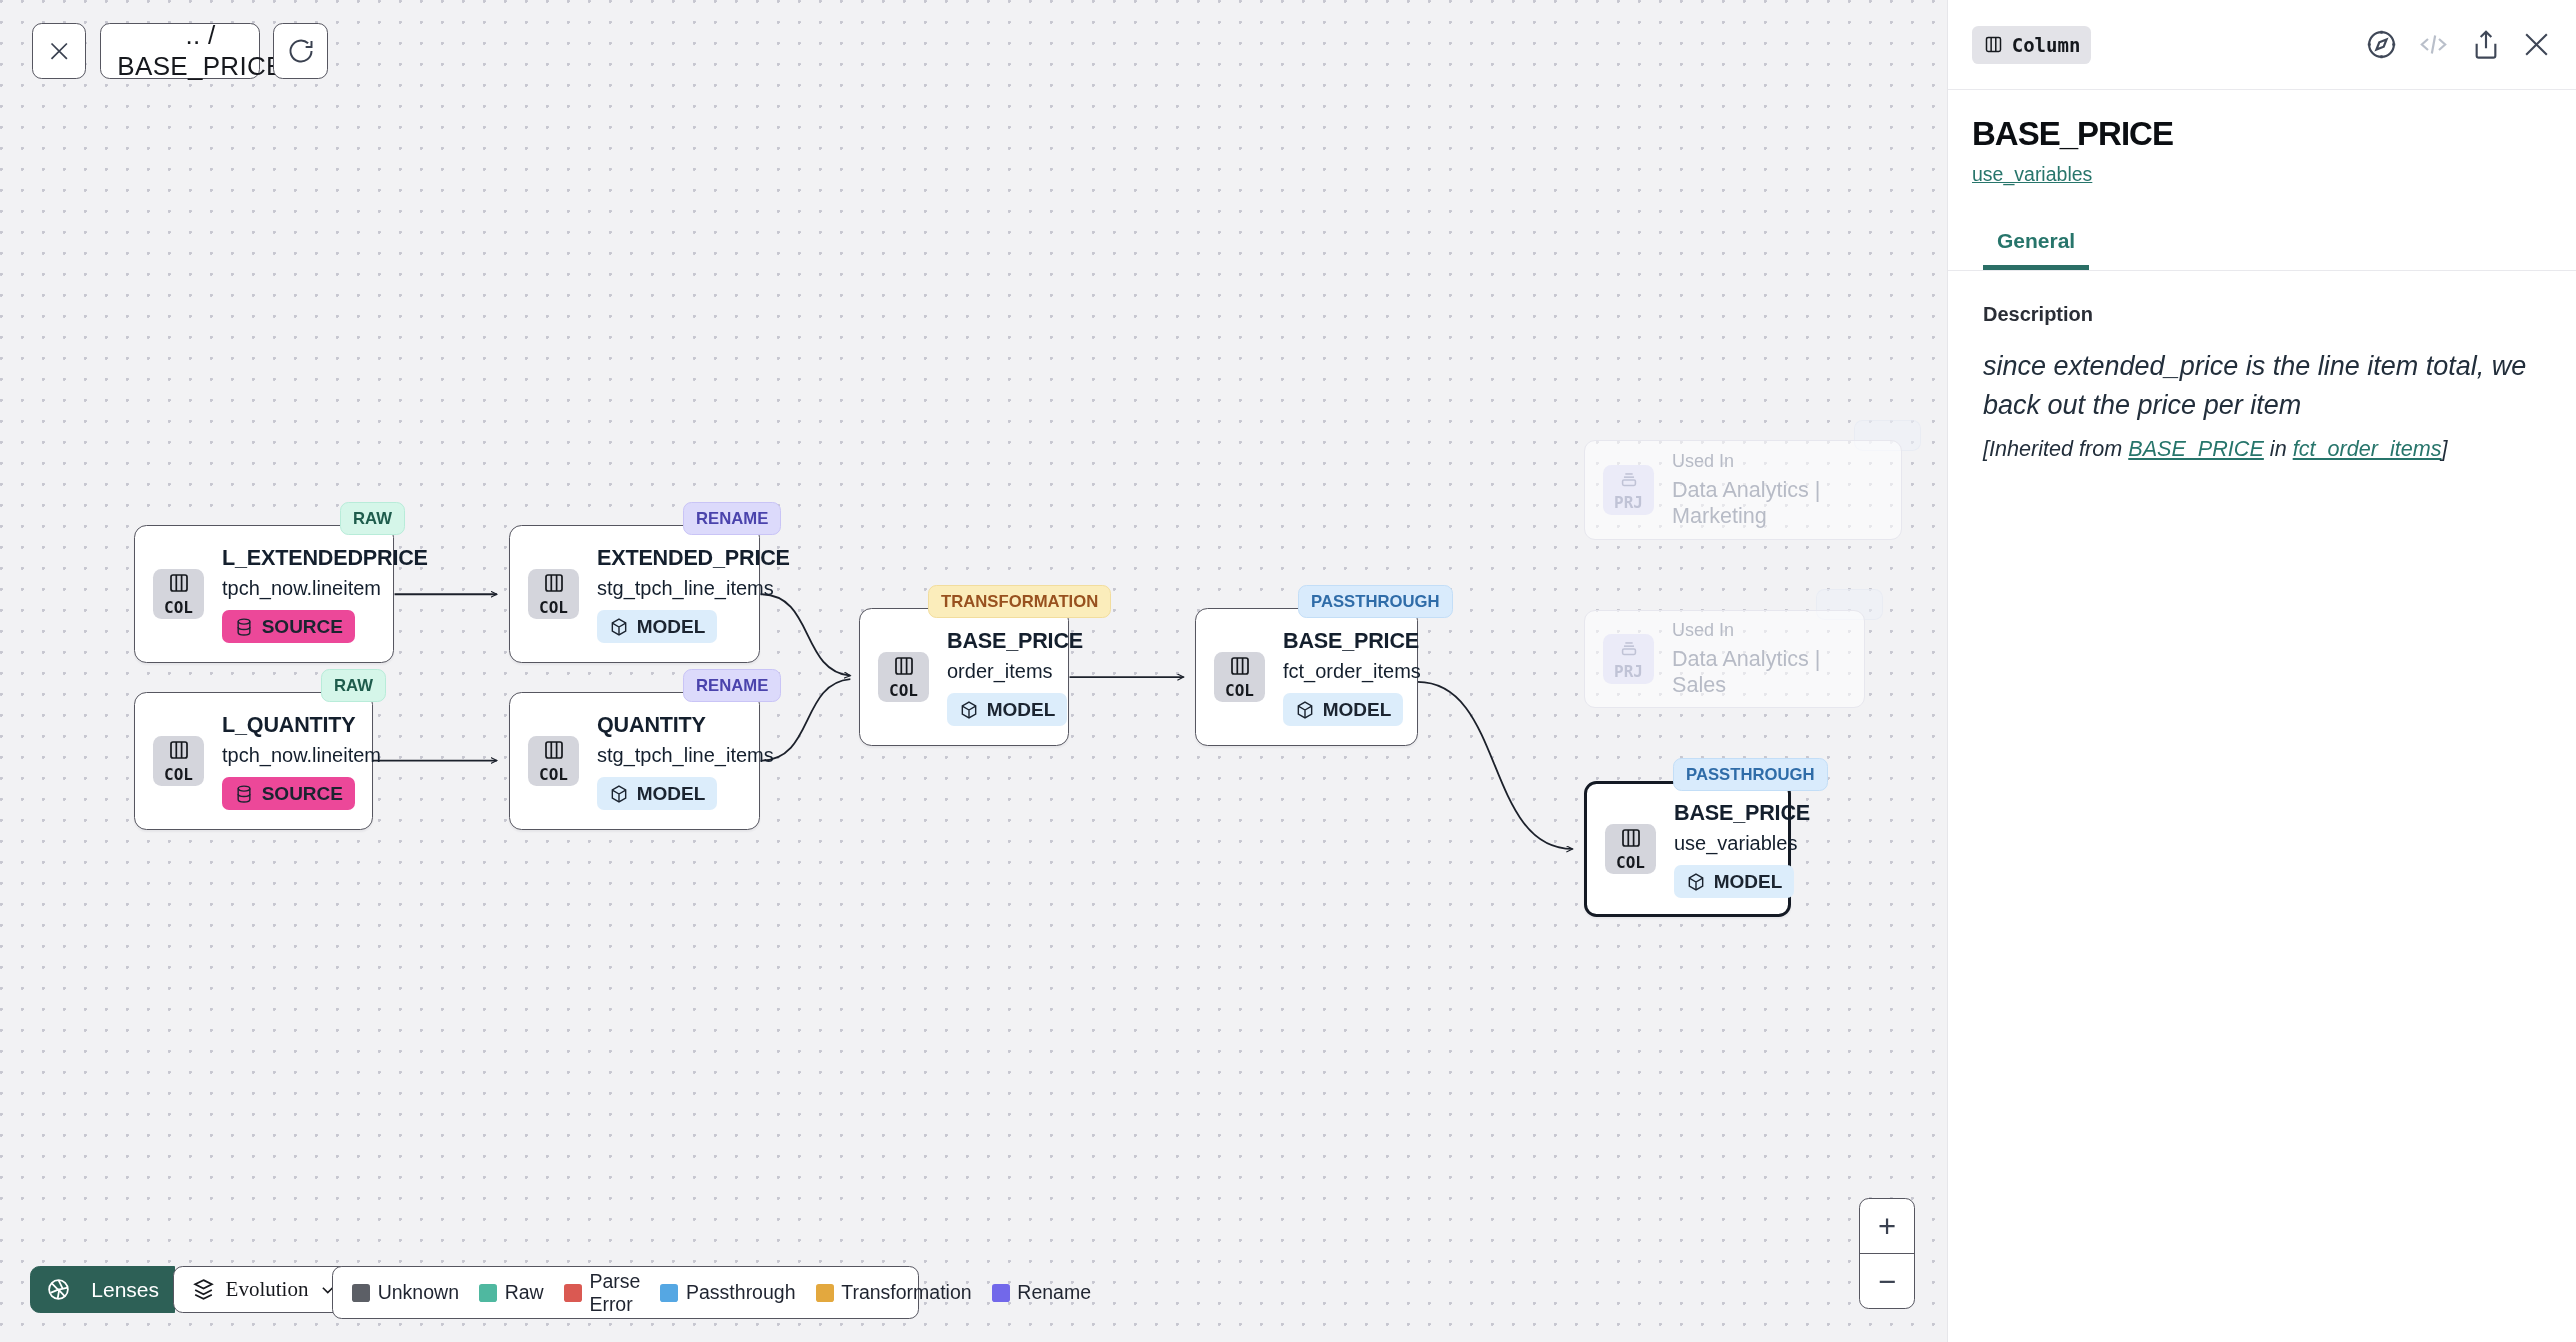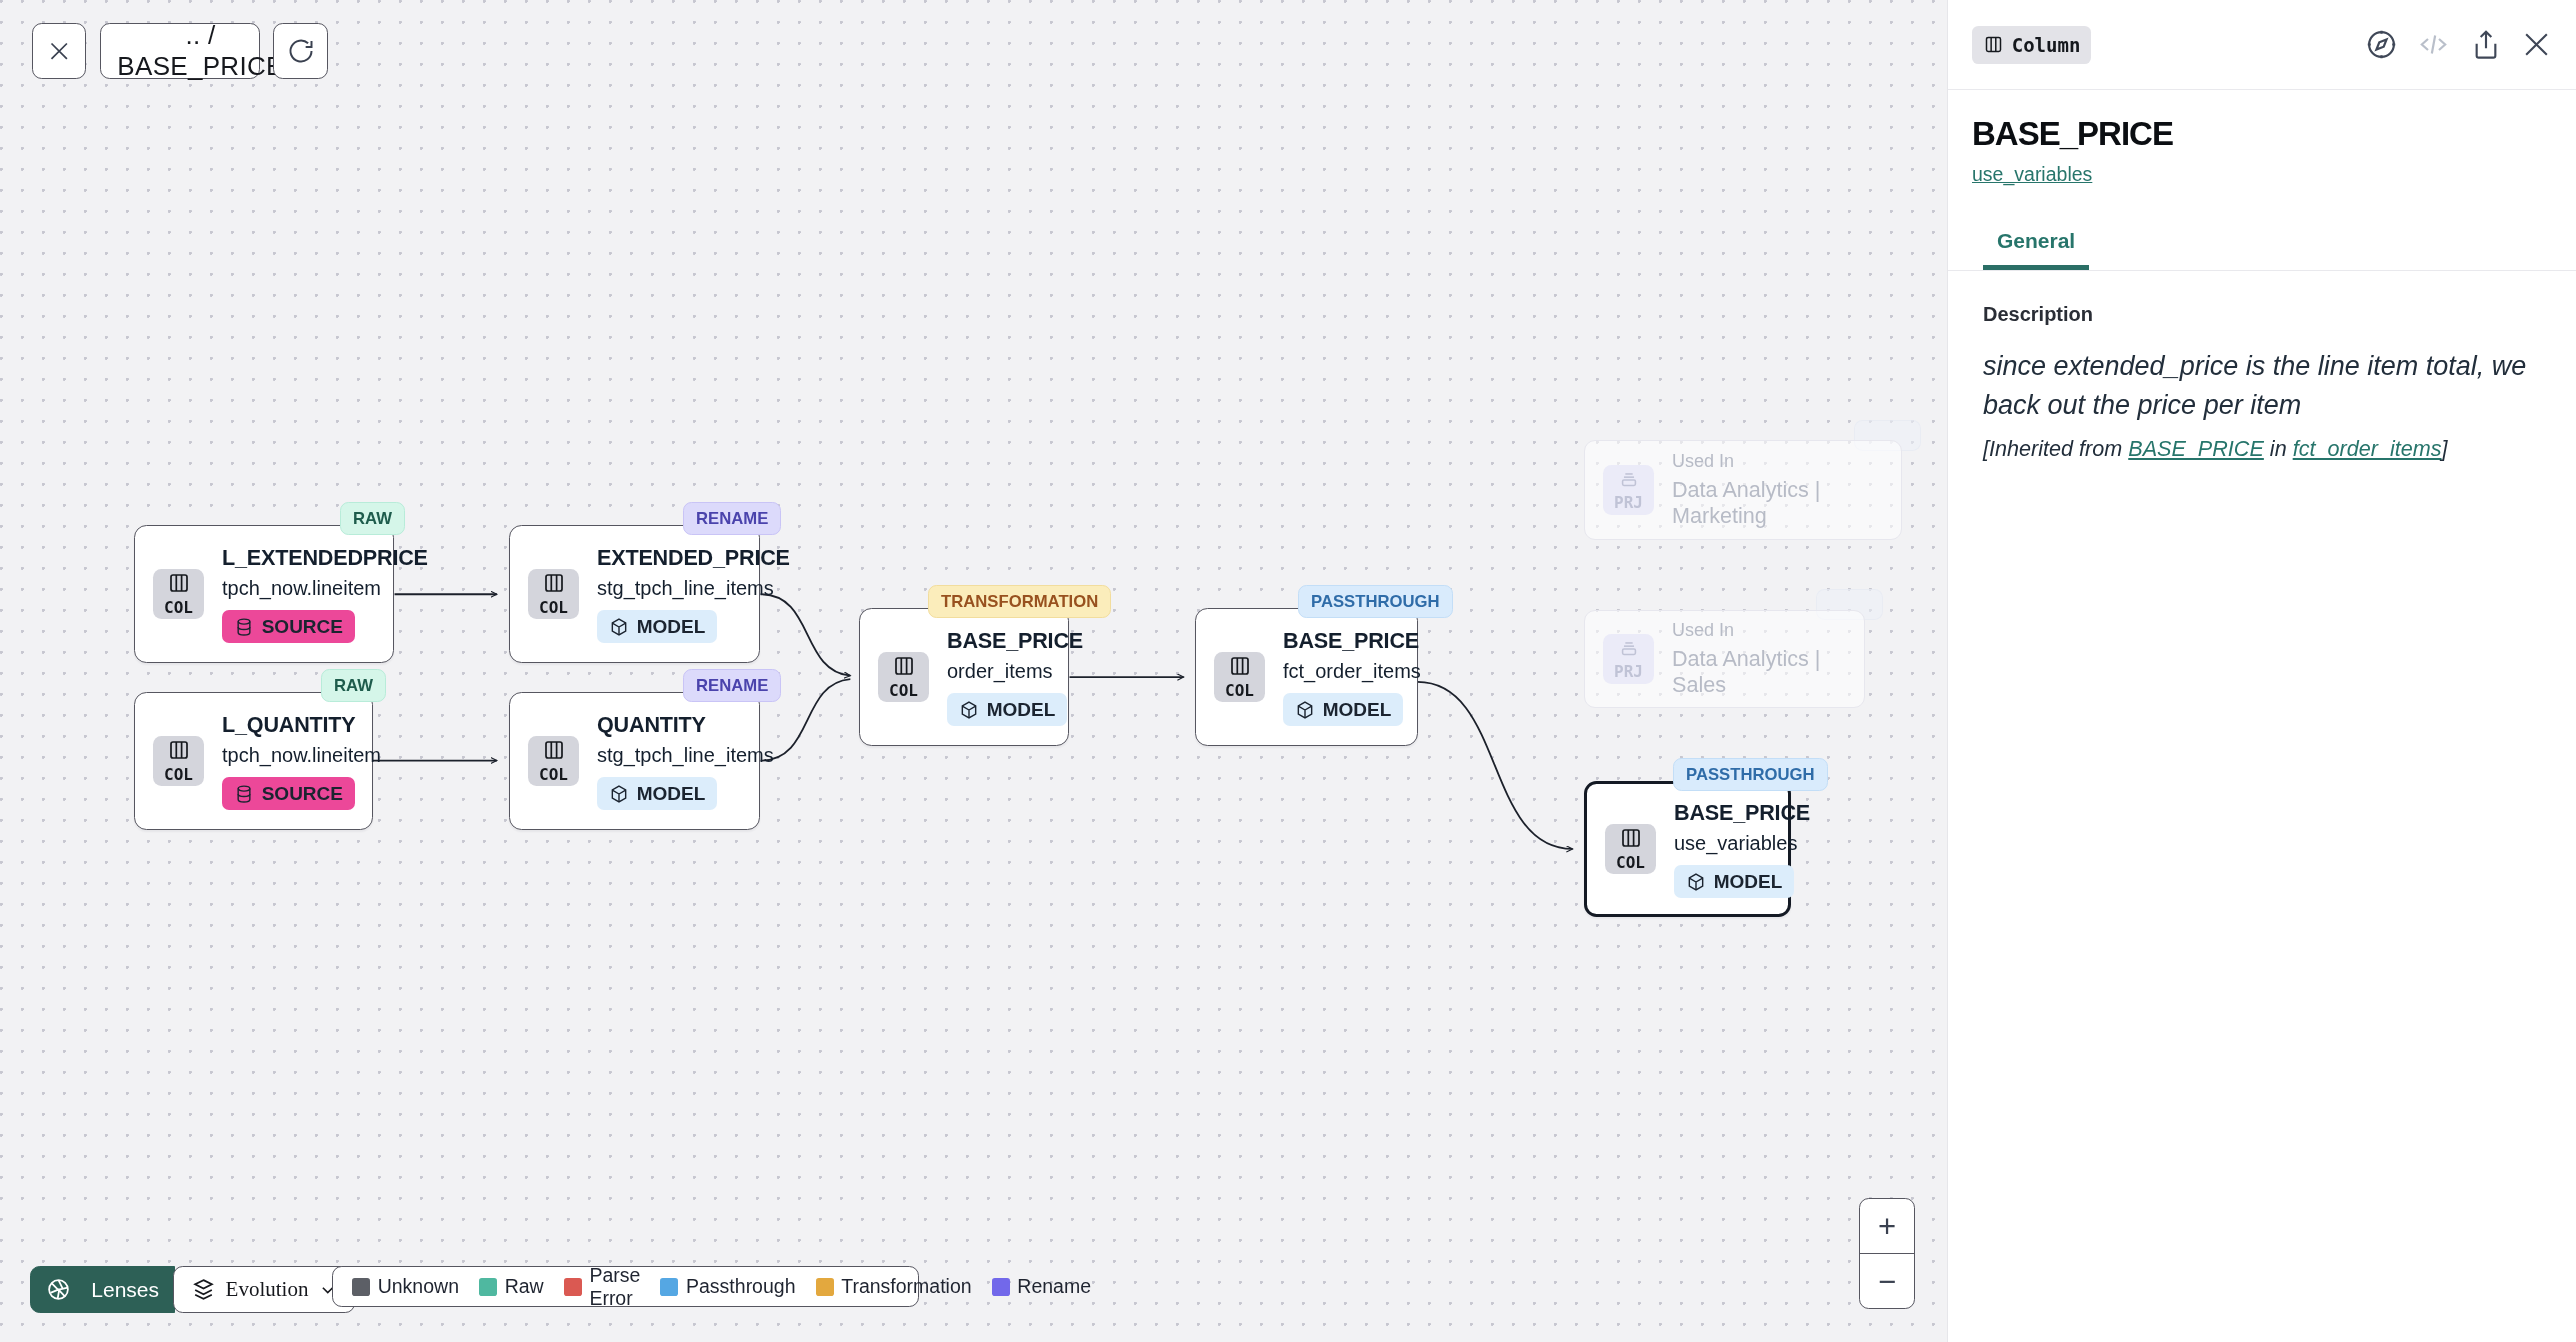--- a/index.html
+++ b/index.html
@@ -81,21 +81,21 @@
     background:#2d6056; border:1.7px solid #2d6056; border-radius:9.7px 0 0 9.7px;
     color:#ffffff; display:flex; align-items:center; gap:20px; padding:0 15.3px;
     font-size:21px; cursor:pointer;
   }
   .seg-mode {
     background:#ffffff; border:1.7px solid #565660; border-radius:9.7px; margin-left:-2.1px;
     display:flex; align-items:center; gap:9.7px; padding:0 16.7px; font-size:21px;
     color:#16181d; cursor:pointer;font-family:Liberation Serif, serif;
   }
   .legend {
-    position:absolute; left:332px; top:1266px; width:587px; height:41px;
+    position:absolute; left:332px; top:1266px; width:587px; height:53px;
     background:#ffffff; border:1.7px solid #565660; border-radius:9.7px;
     display:flex; align-items:center; gap:20px; padding:0 19px;
   }
   .legend-item { display:flex; align-items:center; gap:7.7px; font-size:19.5px; color:#1f2430; }
   .legend-swatch { width:18px; height:18px; border-radius:2.8px; flex:0 0 auto; }
 
   
   .zoomctl {
     position:absolute; left:1859px; top:1198px; width:56px; height:111px;
     background:#ffffff; border:1.7px solid #565660; border-radius:9.7px;

